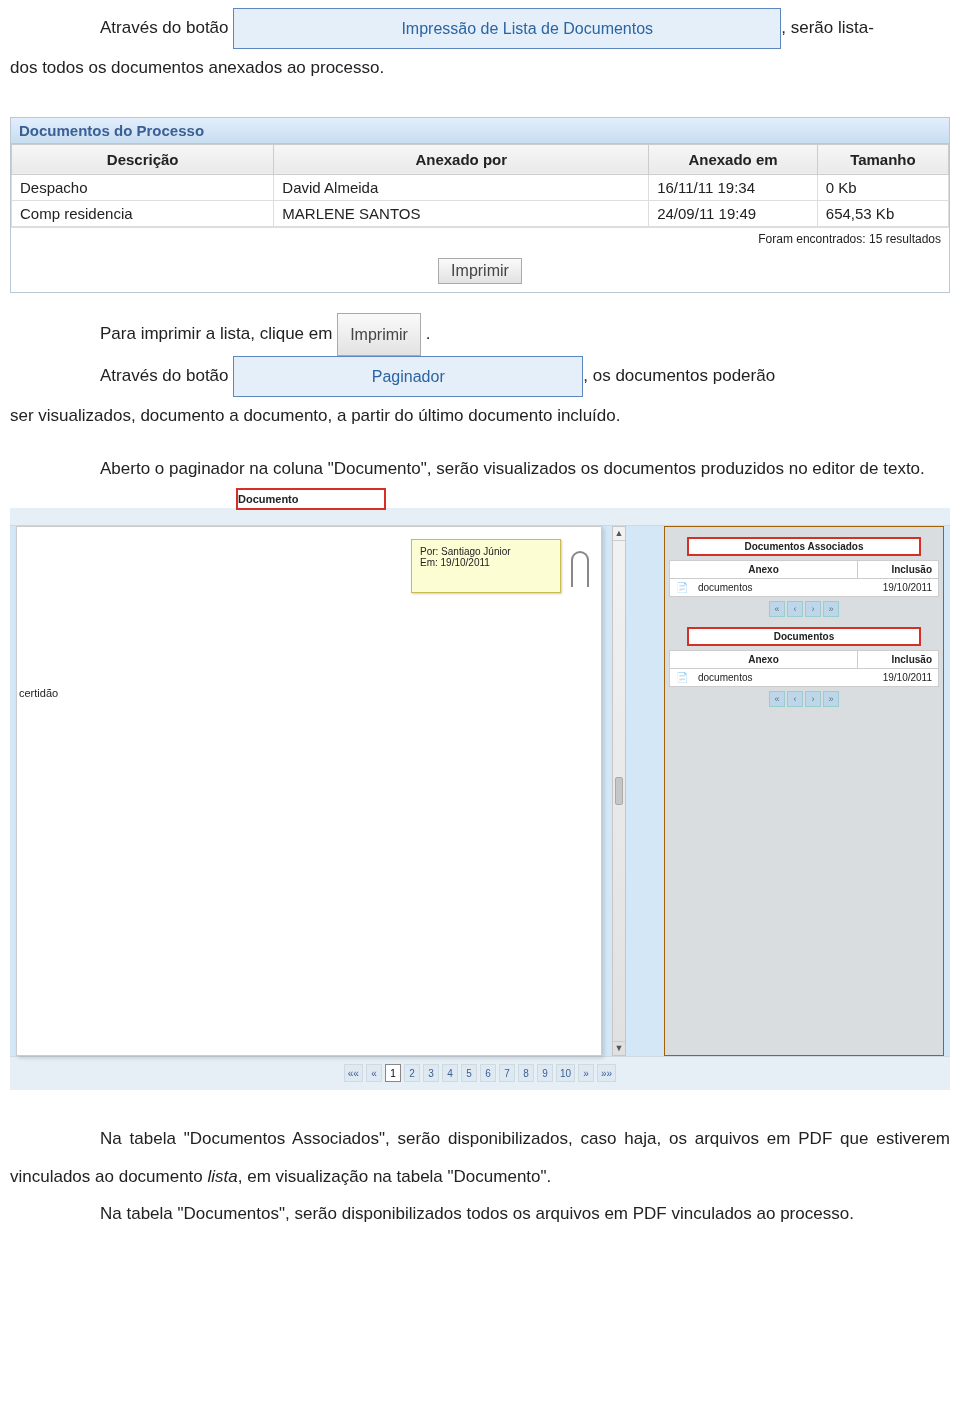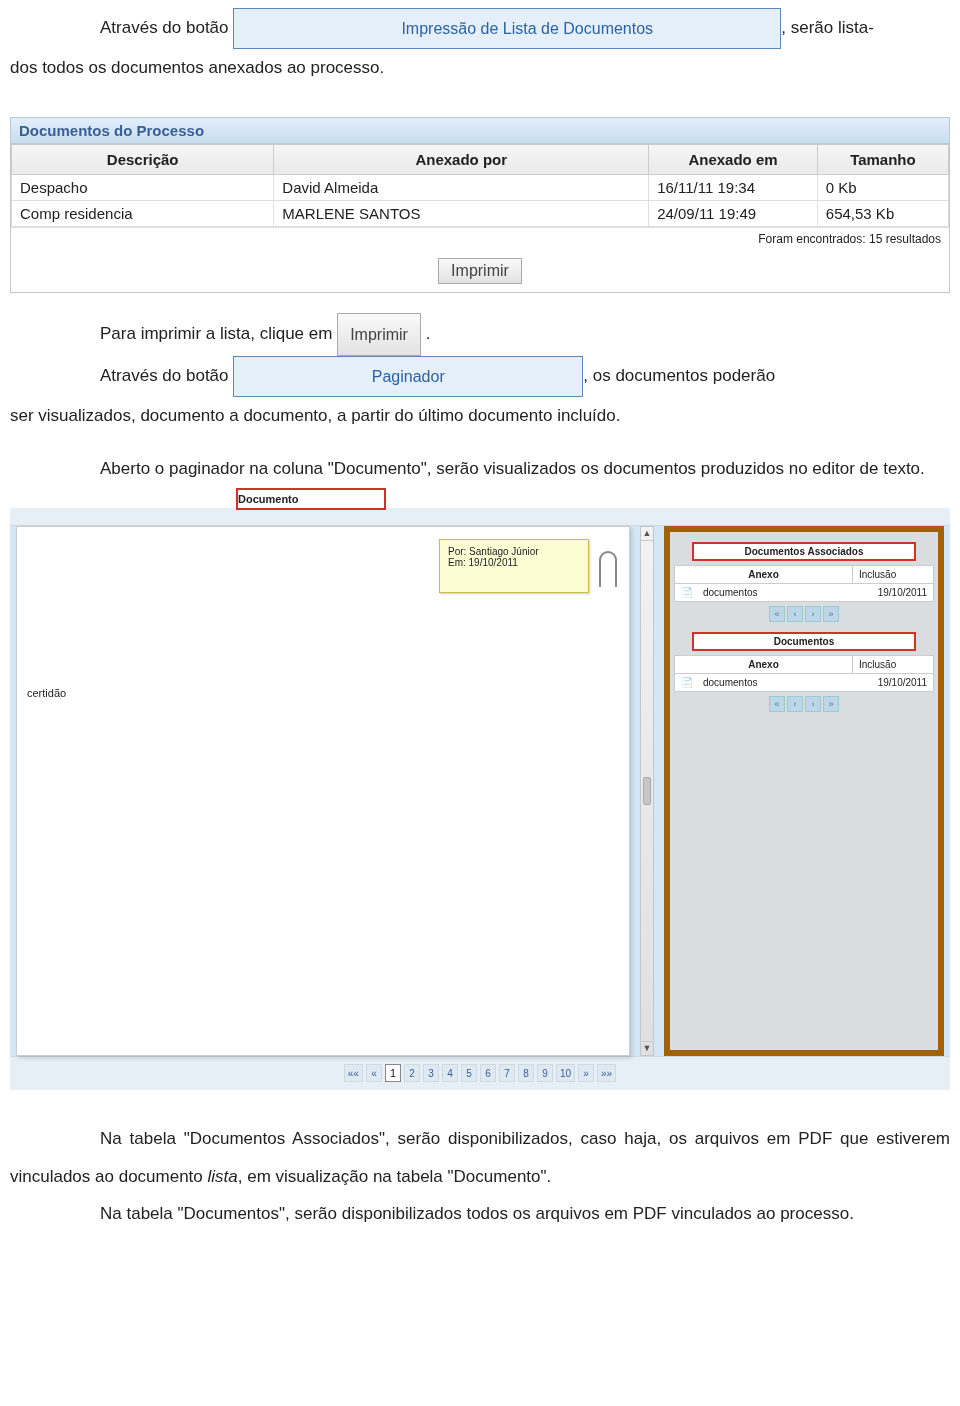--- a/index.html
+++ b/index.html
@@ -124,21 +124,21 @@
   .clip{
     position:absolute;
     top:24px;right:12px;
     width:18px;height:36px;
     border:2px solid #888;
     border-bottom:none;
     border-radius:9px 9px 0 0;
   }
   .certidao{
     position:absolute;
-    top:160px;left:10px;
+    top:160px;left:2px;
     font-size:11px;
   }
   .scroll-col{
     width:14px;
     background:linear-gradient(#f2f2f2,#e0e0e0);
     border:1px solid #c6c6c6;
     position:relative;
     margin:0 2px;
   }
   .scroll-col .up, .scroll-col .dn{
@@ -148,40 +148,41 @@
   }
   .scroll-col .up{top:0;border-bottom:1px solid #ccc;}
   .scroll-col .dn{bottom:0;border-top:1px solid #ccc;}
   .scroll-col .mid{
     position:absolute;left:2px;right:2px;top:250px;height:28px;
     background:#c6c6c6;border:1px solid #aaa;border-radius:2px;
   }
   .p2-right{
     width:280px;
     background:var(--lightgrey);
-    border:6px solid #a16207;
+    border:1px solid #a16207;
     padding:4px 4px 10px;
     margin-right:6px;
     font-size:11px;
+    margin-left:28px;
   }
   .mini-hdr{
     border:2px solid #d43025;
     background:#fff;
     text-align:center;
     font-weight:bold;
     font-size:10px;
     padding:2px;
     margin:6px 18px 4px;
   }
   .mini-row{
     display:flex;background:#fff;border:1px solid #ccc;
   }
   .mini-row>div{padding:3px 6px;font-size:10px;}
   .mini-row .c1{flex:1;border-right:1px solid #ccc;text-align:center;font-weight:bold;}
-  .mini-row .c2{width:80px;text-align:left;font-weight:normal;}
+  .mini-row .c2{width:80px;text-align:right;font-weight:bold;}
   .mini-data{display:flex;background:#fff;border:1px solid #ccc;border-top:none;}
   .mini-data>div{padding:3px 6px;font-size:10px;}
   .mini-data .ic{width:22px;text-align:center;color:#c33;}
   .mini-data .nm{flex:1;}
   .mini-data .dt{width:80px;text-align:right;}
   .mini-pager{
     display:flex;justify-content:center;gap:2px;margin:4px 0 10px;
   }
   .mini-pager span{
     background:#bed6ea;border:1px solid #9cc;width:16px;height:16px;

